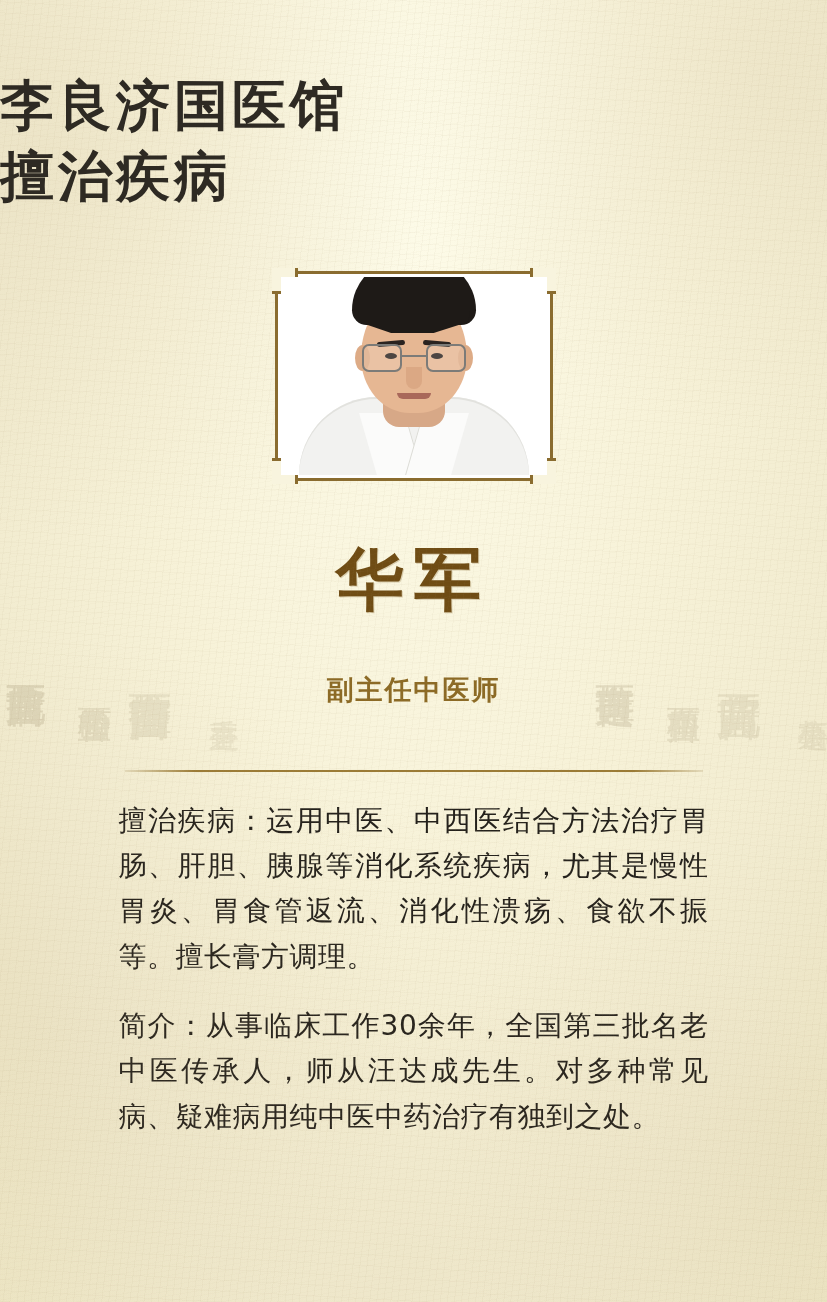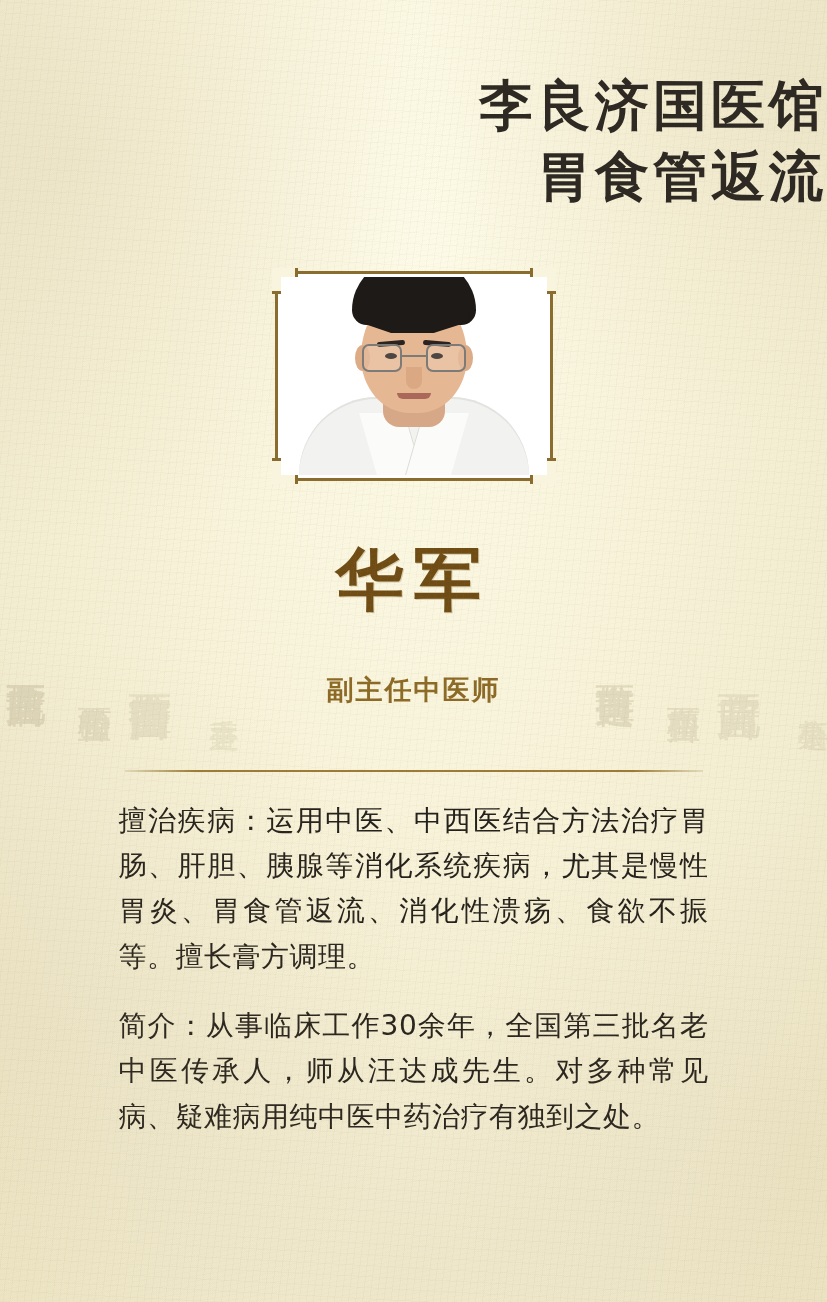--- a/index.html
+++ b/index.html
@@ -70,21 +70,21 @@
     padding-top: 6px;
   }
   .calligraphy .col:nth-child(2) { font-size: 34px; opacity: 0.8; padding-top: 60px; }
   .calligraphy .col:nth-child(3) { font-size: 44px; opacity: 0.7; padding-top: 18px; }
   .calligraphy .col:nth-child(4) { font-size: 30px; opacity: 0.6; padding-top: 90px; }
 
   
   .header {
     position: relative;
     padding-top: 70px;
-    text-align: right;
+    text-align: left;
   }
   .header .line {
     font-family: "DejaVu Serif", "Liberation Serif", serif;
     font-weight: bold;
     font-size: 54px;
     line-height: 1.32;
     letter-spacing: 4px;
     color: #2e2a23;
   }
 
@@ -322,21 +322,21 @@
 
   <div class="calligraphy right">
     <div class="col">而言之事黃推</div>
     <div class="col">栢香主齊而</div>
     <div class="col">言此需而黃</div>
     <div class="col">事之公栢</div>
   </div>
 
   <div class="header">
     <div class="line">李良济国医馆</div>
-    <div class="line">胃食管返流</div>
+    <div class="line">擅治疾病</div>
   </div>
 
   <div class="portrait-wrap">
     <div class="portrait-frame"></div>
     <div class="notch tl"></div>
     <div class="notch tr"></div>
     <div class="notch bl"></div>
     <div class="notch br"></div>
 
     <div class="photo">

